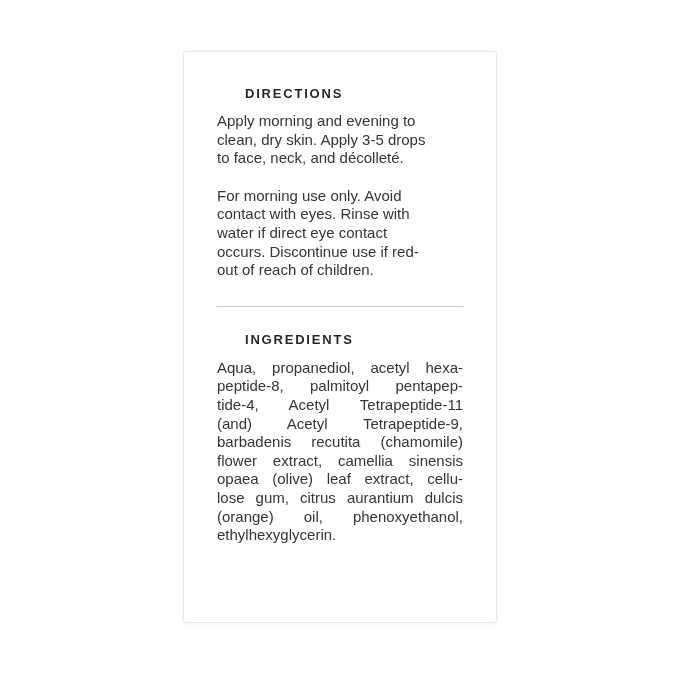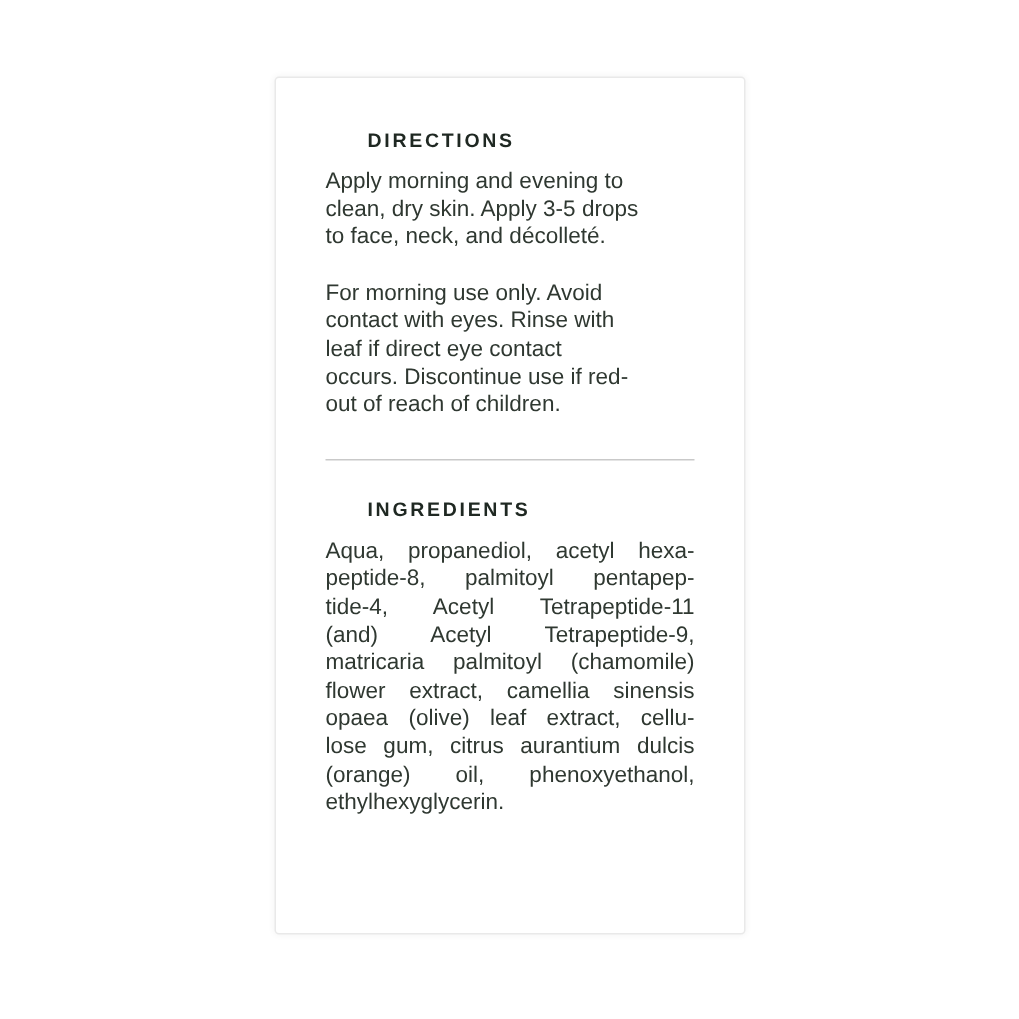--- a/index.html
+++ b/index.html
@@ -79,37 +79,37 @@
 
       <div class="para">
         <div class="line">Apply morning and evening to</div>
         <div class="line">clean, dry skin. Apply 3-5 drops</div>
         <div class="line">to face, neck, and décolleté.</div>
       </div>
 
       <div class="para">
         <div class="line">For morning use only. Avoid</div>
         <div class="line">contact with eyes. Rinse with</div>
-        <div class="line">leaf if direct eye contact</div>
+        <div class="line">water if direct eye contact</div>
         <div class="line">occurs. Discontinue use if red-</div>
         <div class="line">out of reach of children.</div>
       </div>
     </div>
 
     <hr class="divider">
 
     <div class="section">
       <h2 class="section-heading ing-heading">INGREDIENTS</h2>
 
       <div class="para justified">
         <div class="line">Aqua, propanediol, acetyl hexa-</div>
         <div class="line">peptide-8, palmitoyl pentapep-</div>
         <div class="line">tide-4, Acetyl Tetrapeptide-11</div>
         <div class="line">(and) Acetyl Tetrapeptide-9,</div>
-        <div class="line">matricaria palmitoyl (chamomile)</div>
+        <div class="line">barbadenis recutita (chamomile)</div>
         <div class="line">flower extract, camellia sinensis</div>
         <div class="line">opaea (olive) leaf extract, cellu-</div>
         <div class="line">lose gum, citrus aurantium dulcis</div>
         <div class="line">(orange) oil, phenoxyethanol,</div>
         <div class="line">ethylhexyglycerin.</div>
       </div>
     </div>
 
   </div>
 </div>

